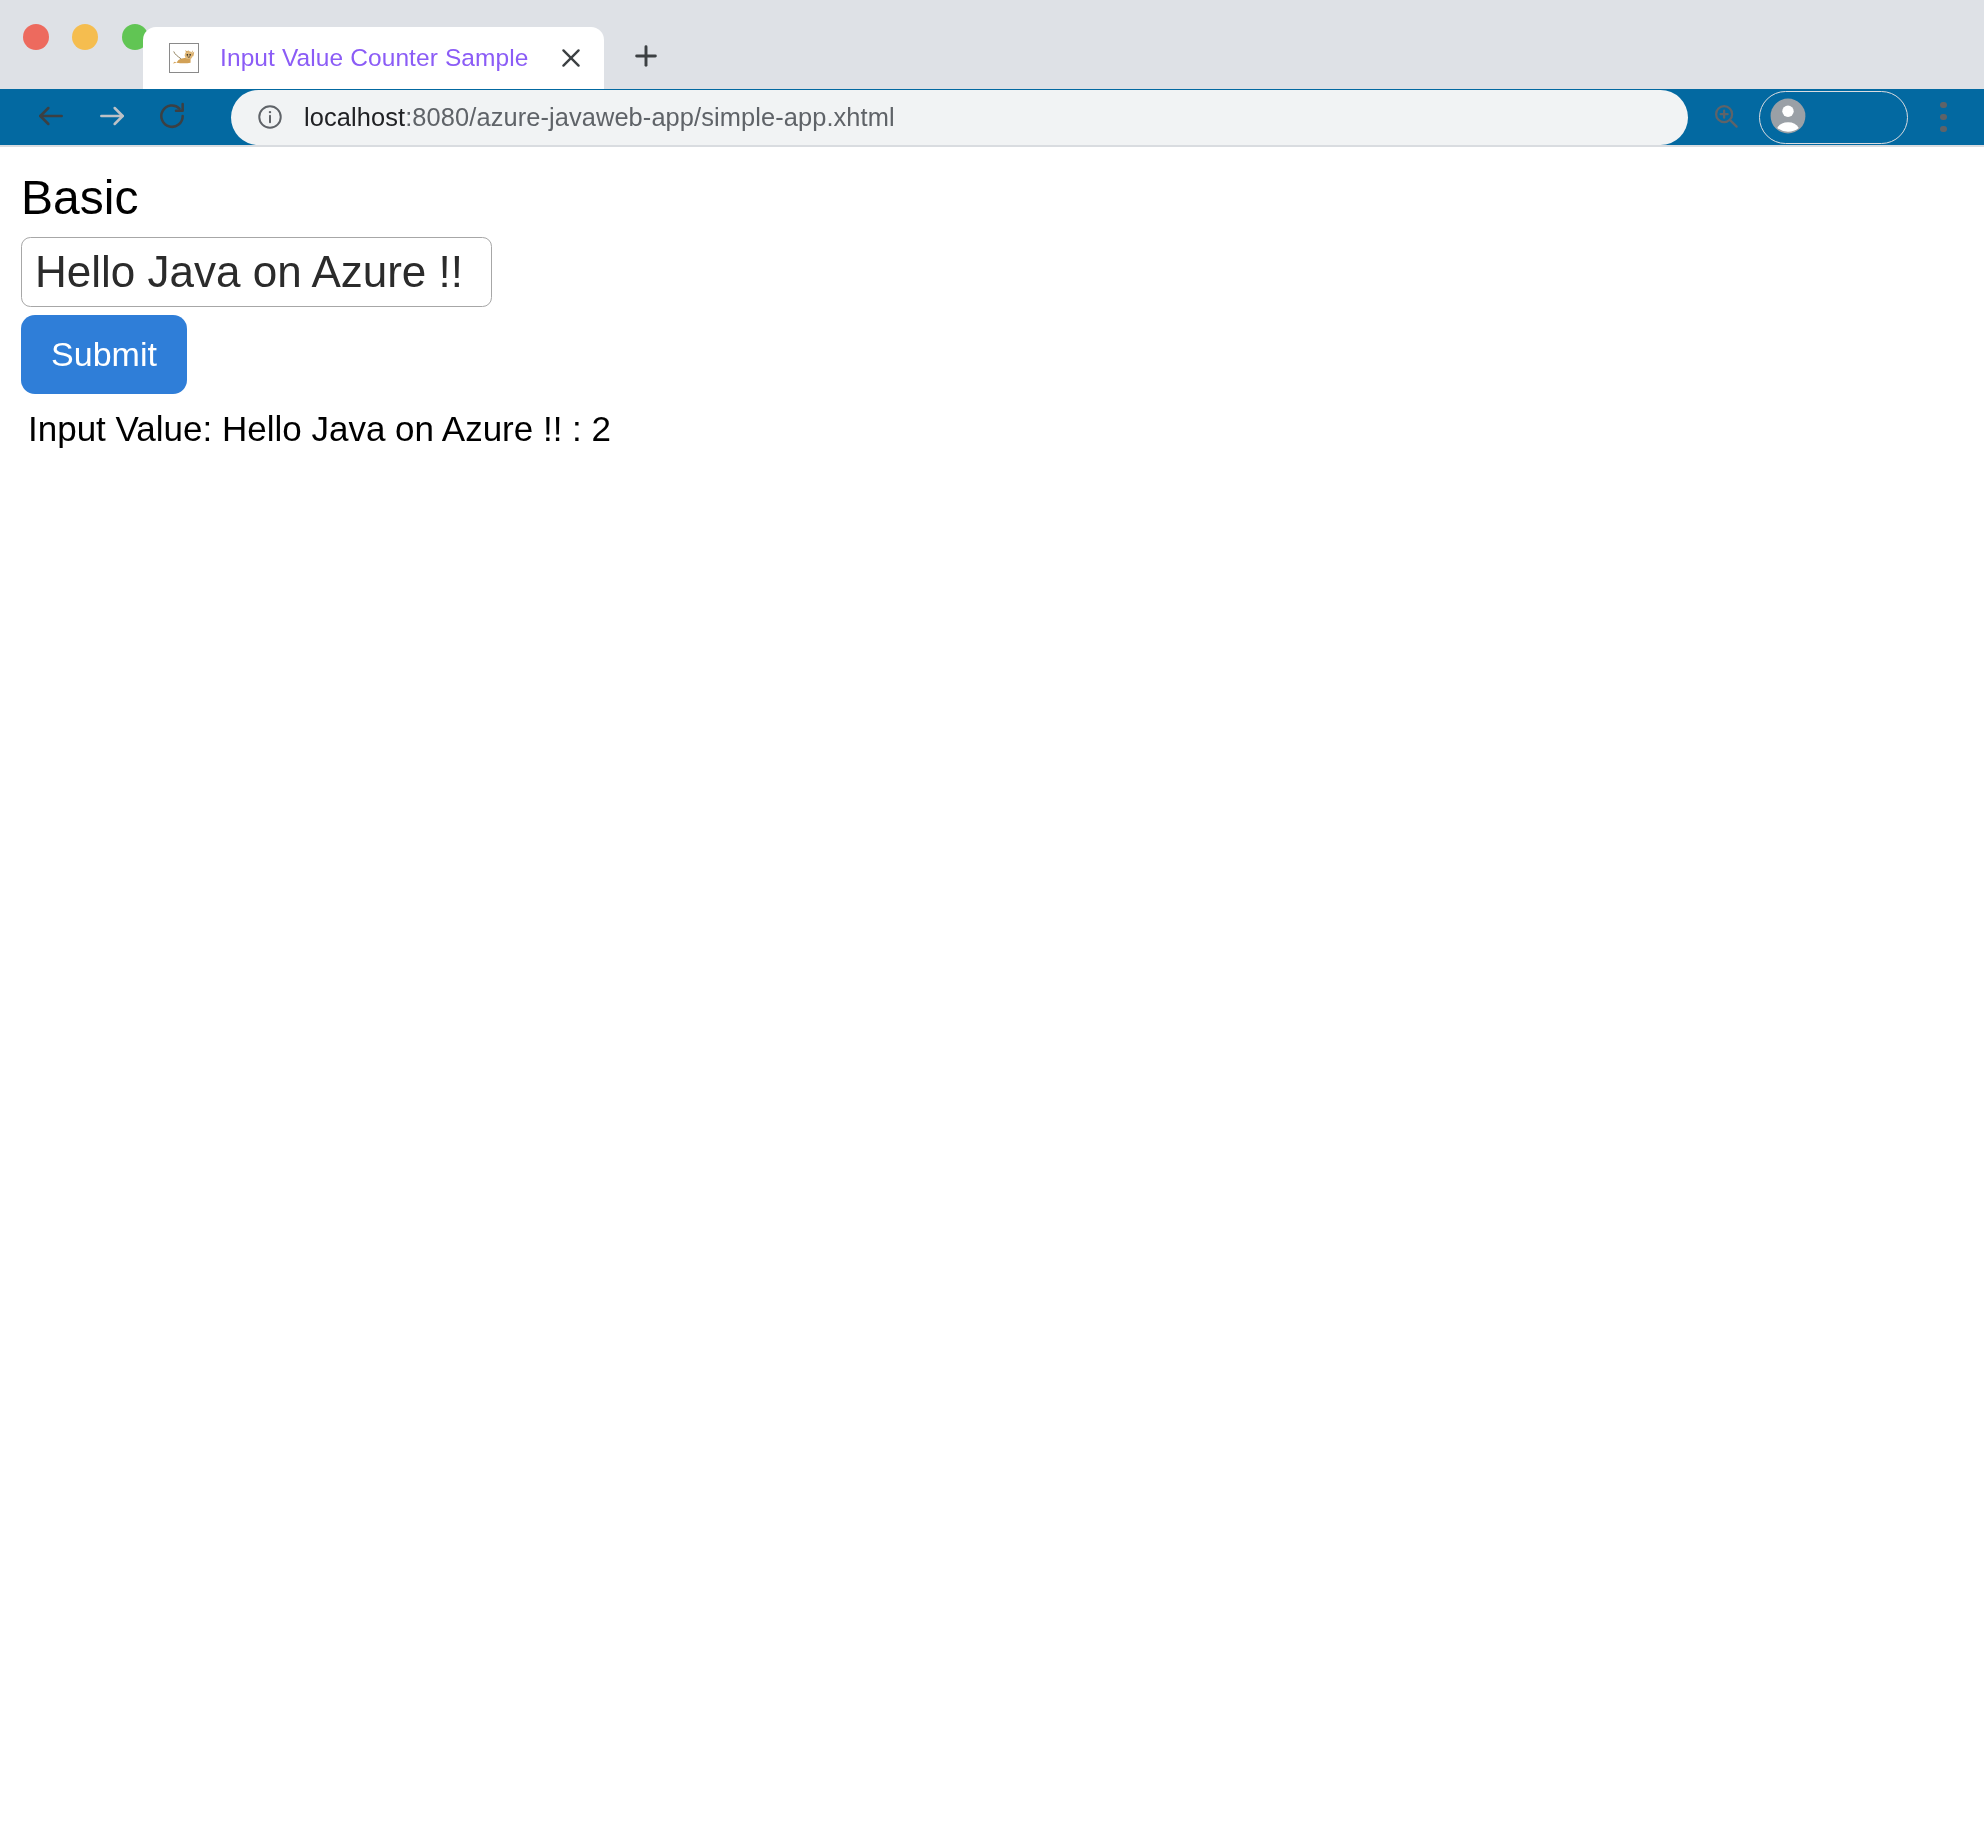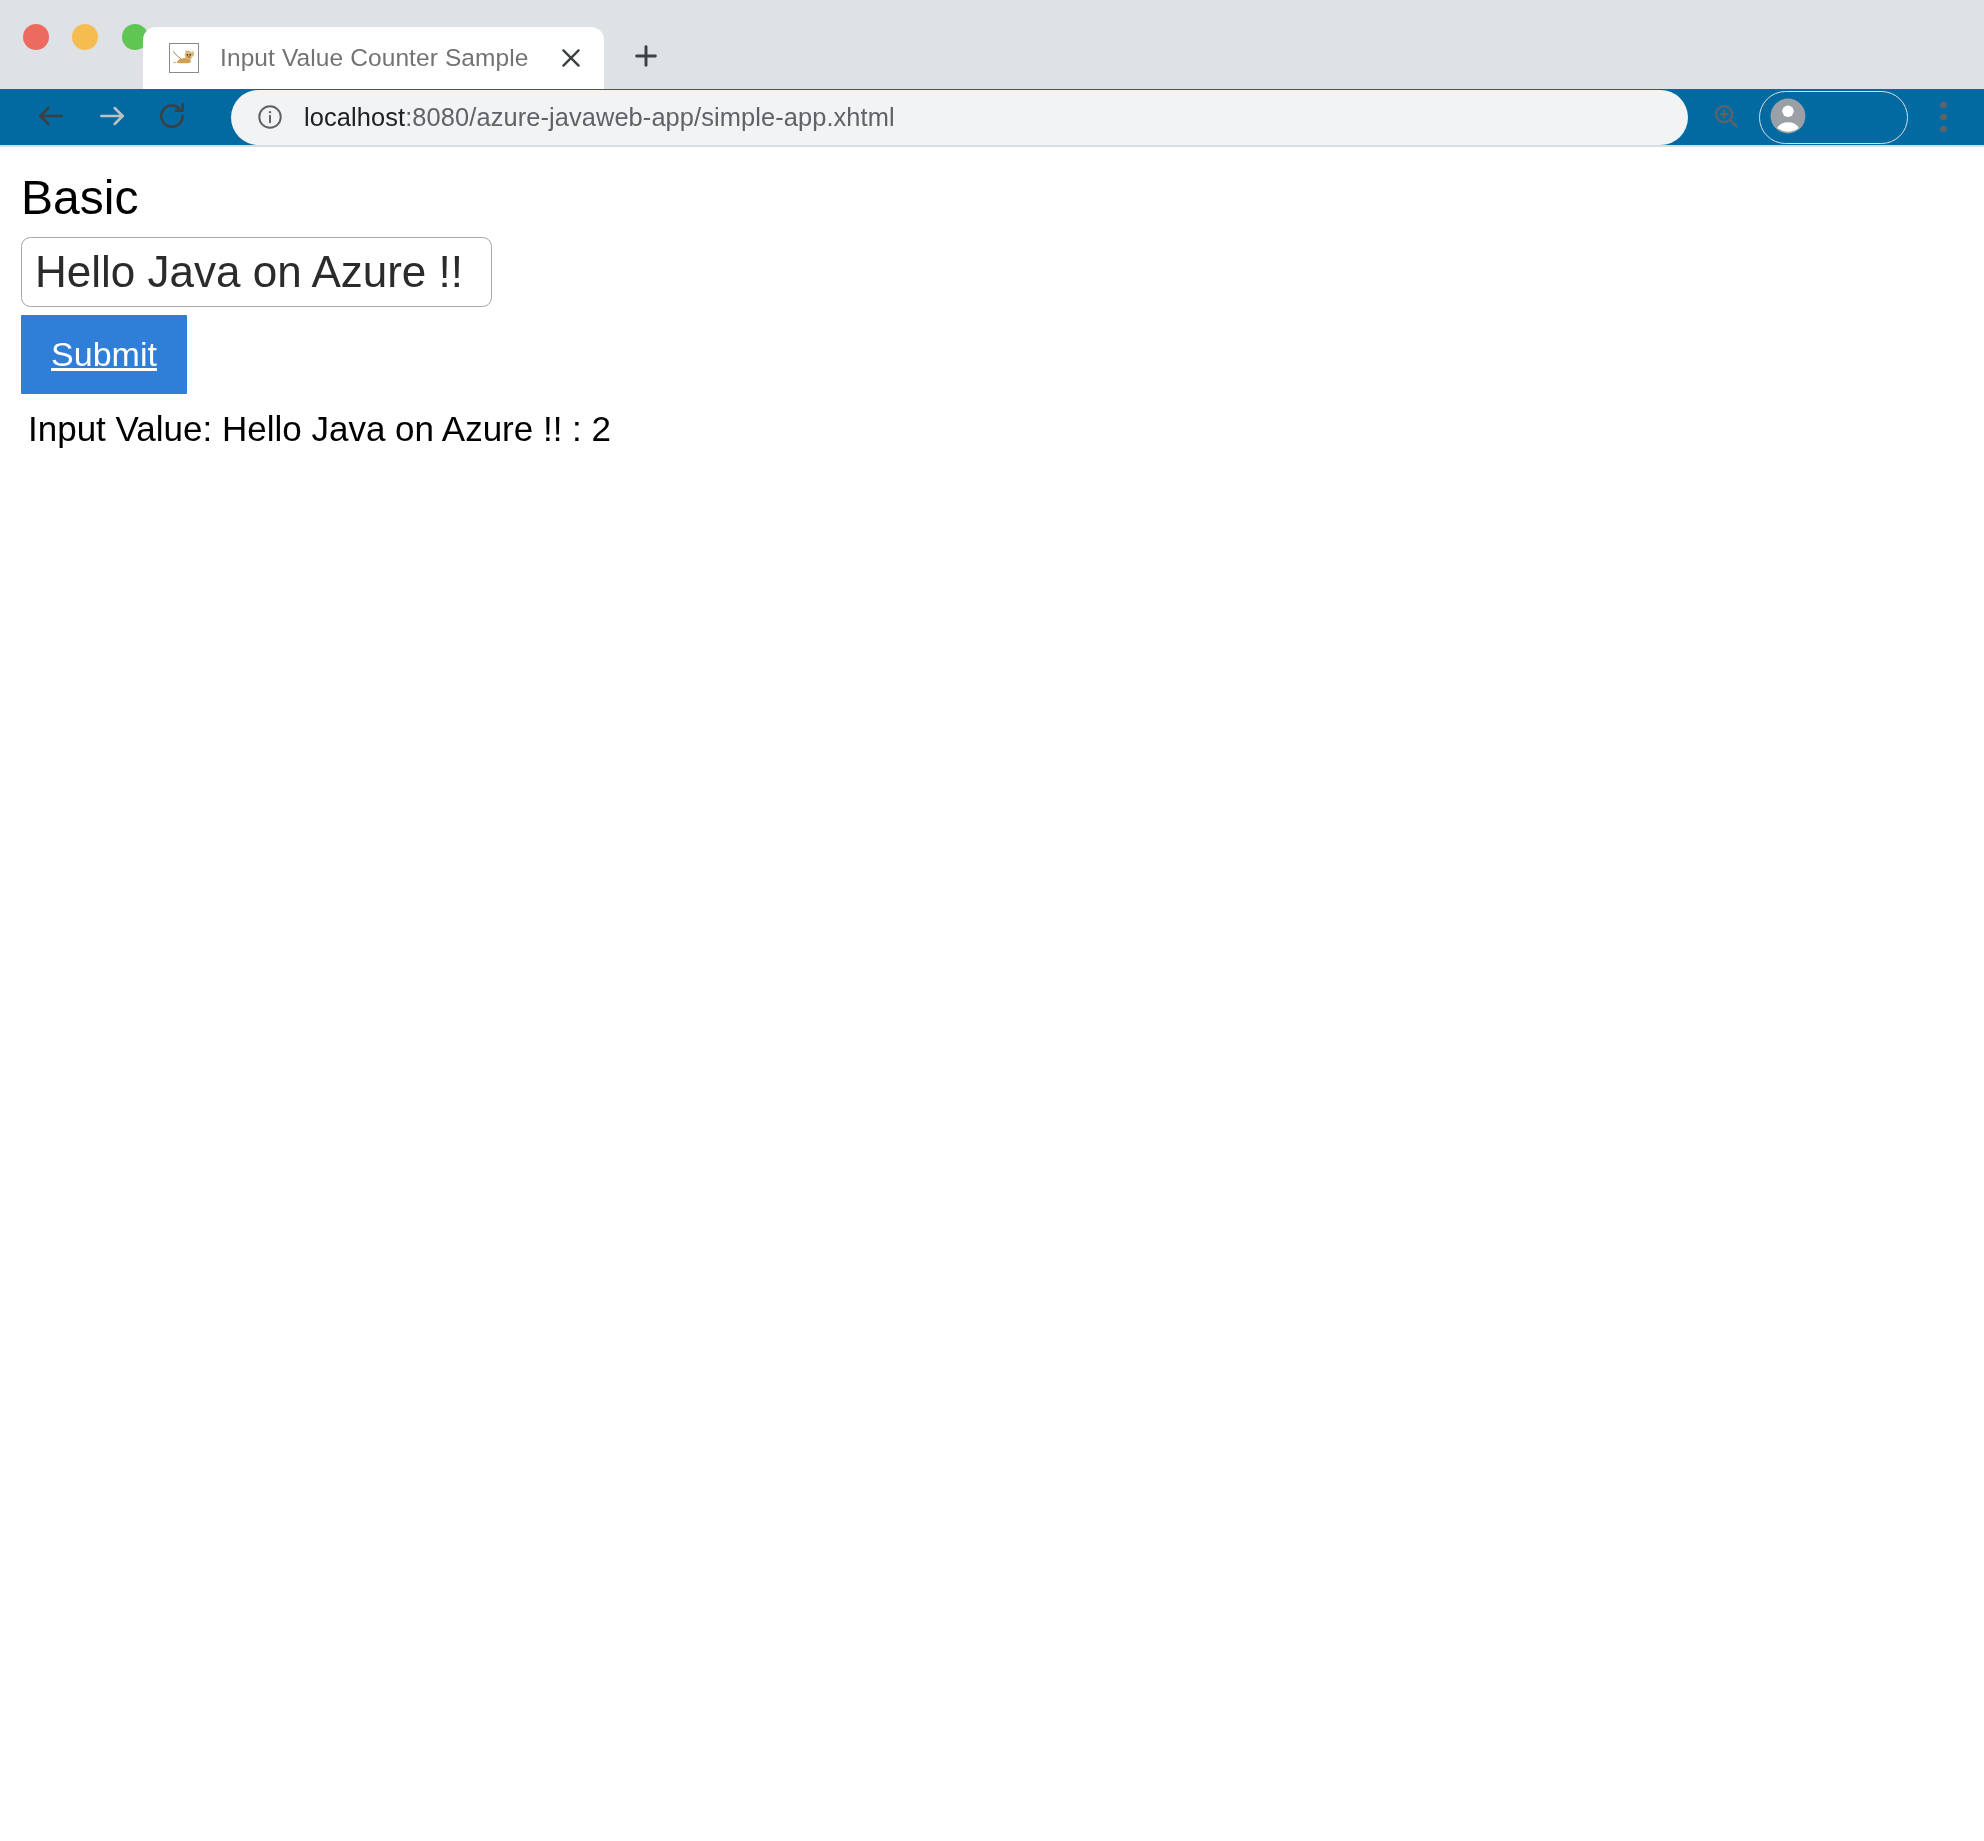--- a/index.html
+++ b/index.html
@@ -68,21 +68,21 @@
     flex: 0 0 auto;
     border: 0.9px solid #8a8a8a;
     box-sizing: border-box;
     background: #fdfdfd;
     display: block;
   }
   .tab-title {
     flex: 1 1 auto;
     margin-left: 21px;
     font-size: 24.5px;
-    color: #737373;
+    color: #8b5cf6;
     white-space: nowrap;
     overflow: hidden;
     text-overflow: ellipsis;
     letter-spacing: 0.1px;
   }
   .tab-close {
     flex: 0 0 auto;
     width: 43px;
     height: 43px;
     margin-right: 11.3px;
@@ -222,28 +222,27 @@
     padding: 0 13px;
     outline: none;
   }
   .submit-btn {
     display: block;
     margin: 7.5px 0 0 21px;
     width: 166px;
     height: 79px;
     background: #2f7ed8;
     border: none;
-    border-radius: 1px;
+    border-radius: 14px;
     color: #ffffff;
     font-family: "Liberation Sans", sans-serif;
     font-size: 34px;
     cursor: pointer;
     padding: 0;
     text-align: center;
-    text-decoration: underline;
   }
   .result-text {
     margin: 15px 0 0 28px;
     font-size: 35px;
     color: #000000;
     line-height: 1.15;
   }
 </style>
 </head>
 <body>

